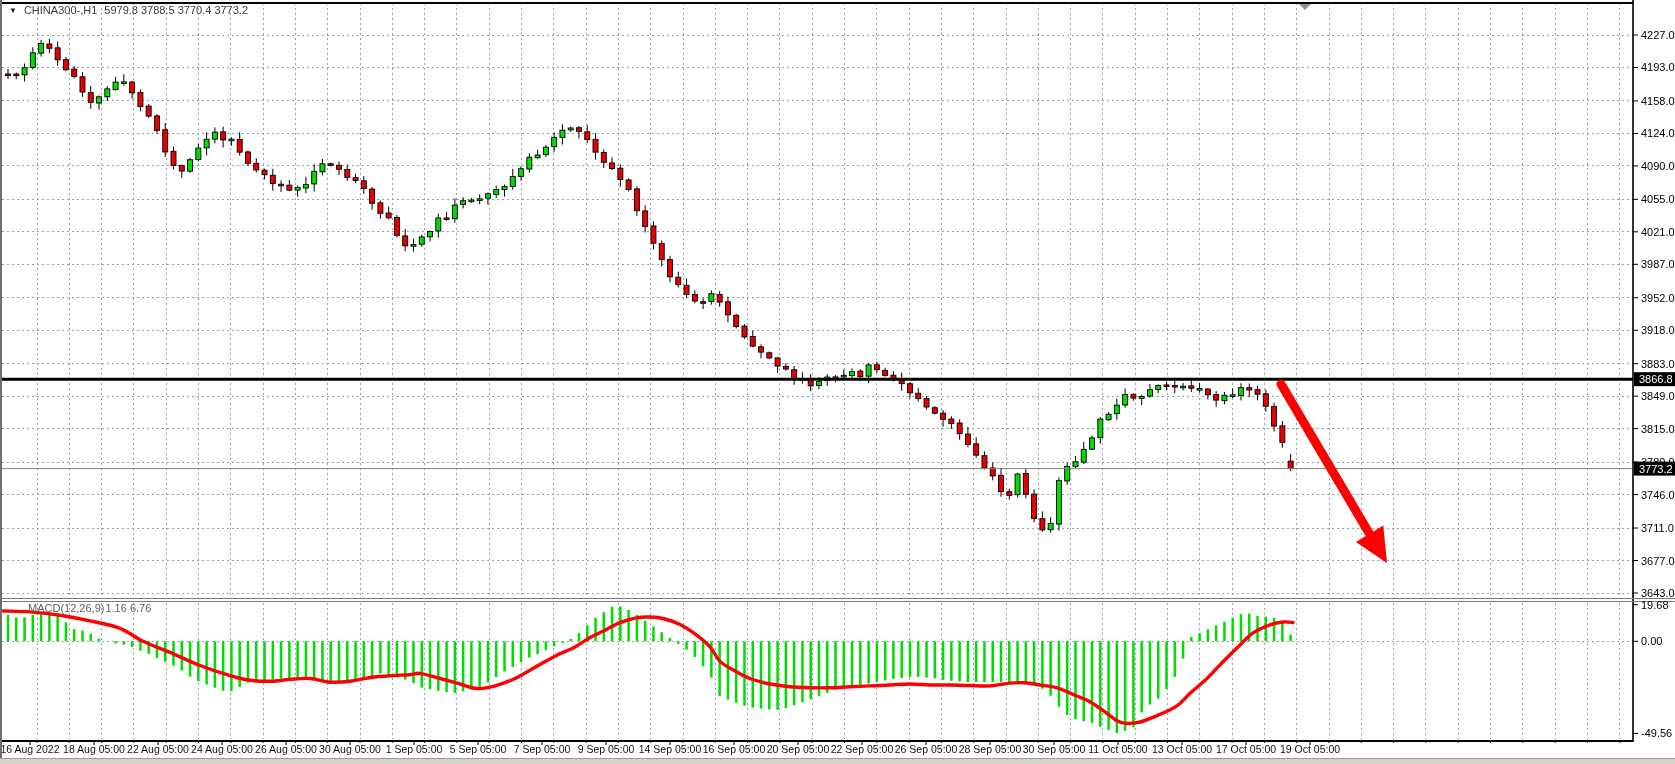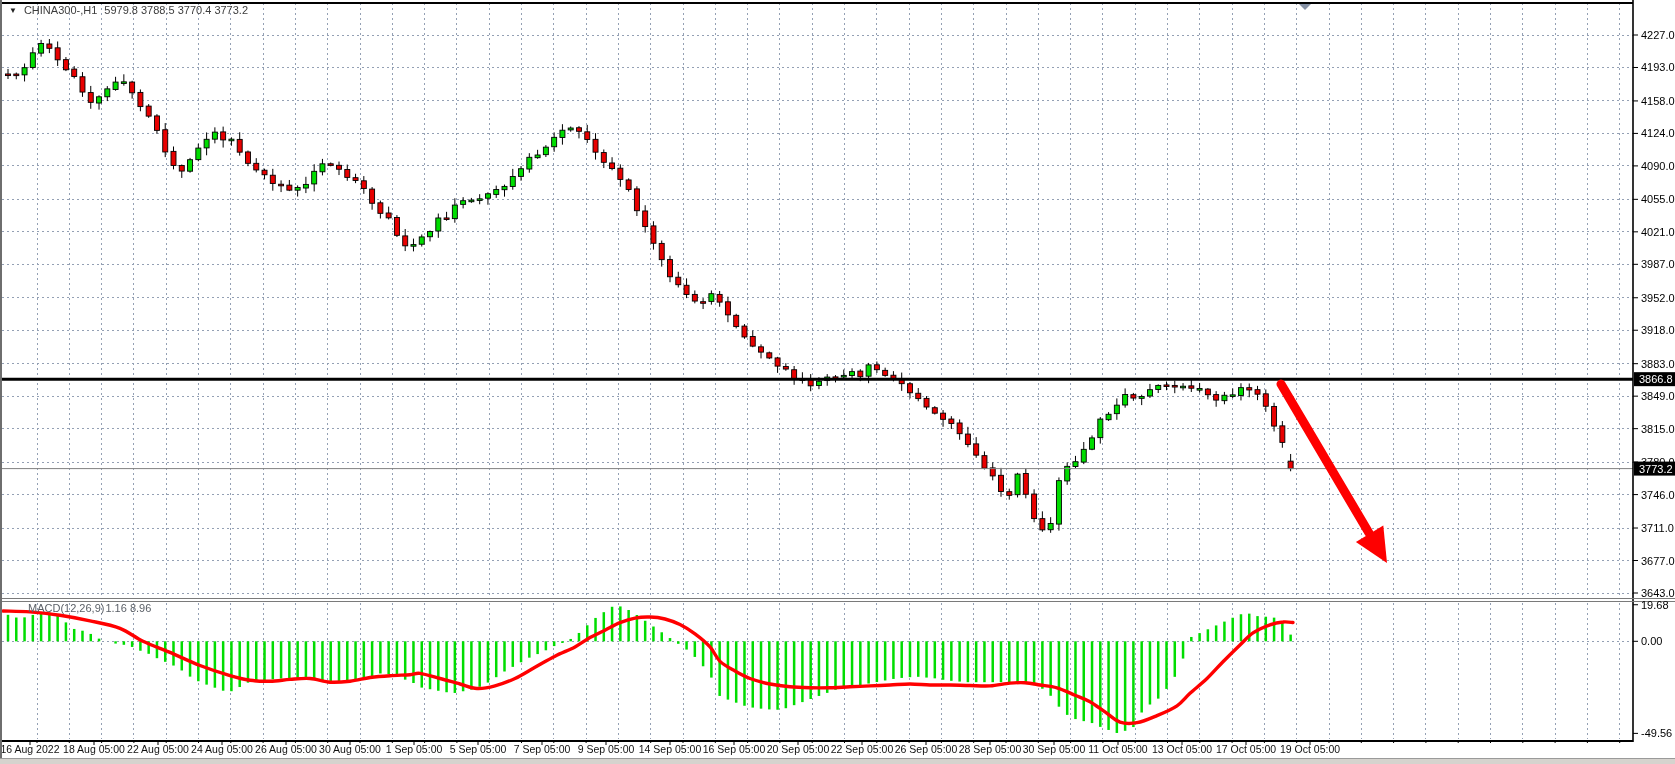--- a/index.html
+++ b/index.html
@@ -792,20 +792,20 @@
     </svg>
 
   <div id="symbol-label" class="overlay-label">
     <span class="tri">▼</span>
     <span>CHINA300-,H1</span>
     <span>5979.8 3788.5 3770.4 3773.2</span>
   </div>
 
   <div id="macd-label" class="overlay-label">
     <span>MACD(12,26,9)</span>
-    <span>1.16 8.96</span>
+    <span>1.16 6.76</span>
   </div>
 
   <div id="price-axis-hit" class="axis-hit"></div>
   <div id="time-axis-hit" class="axis-hit"></div>
   <div id="left-frame"></div>
   <div id="bottom-strip"></div>
 </div>
 
 </body></html>

